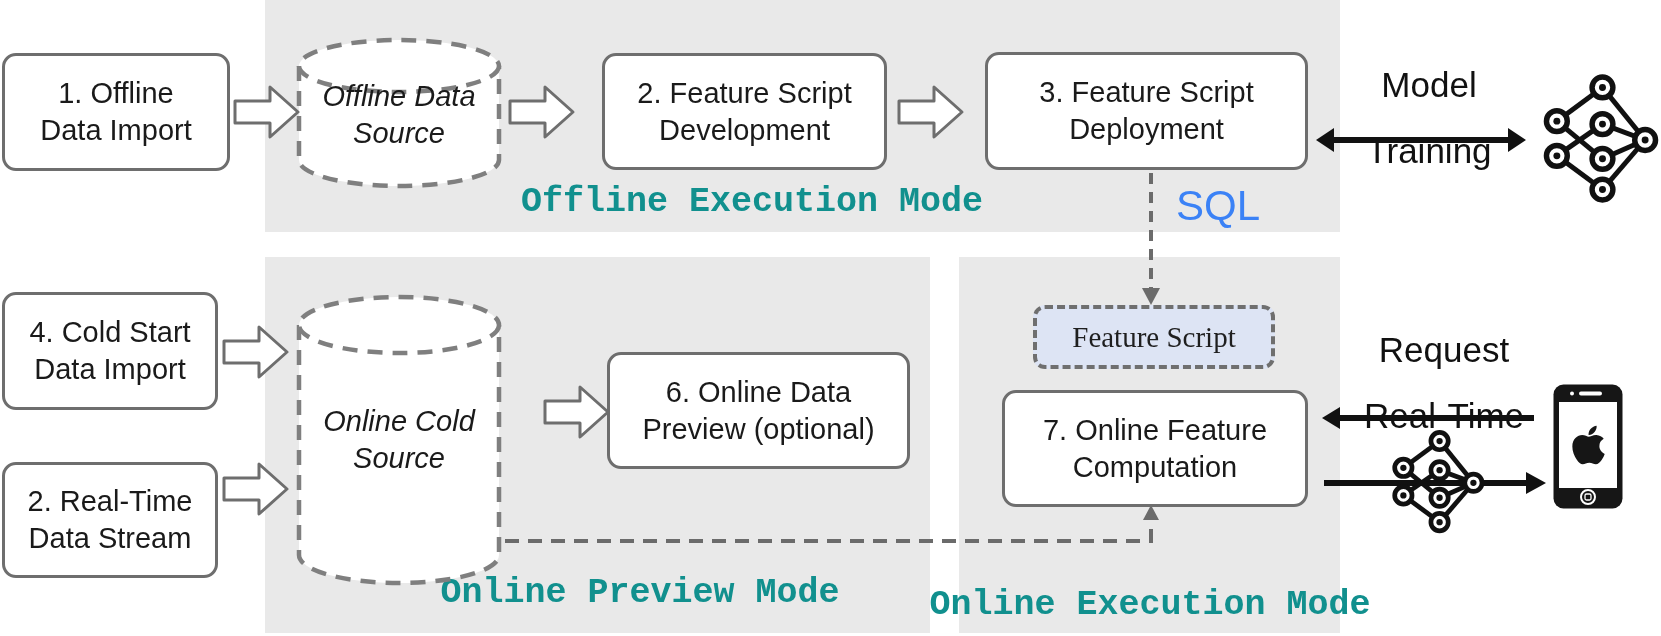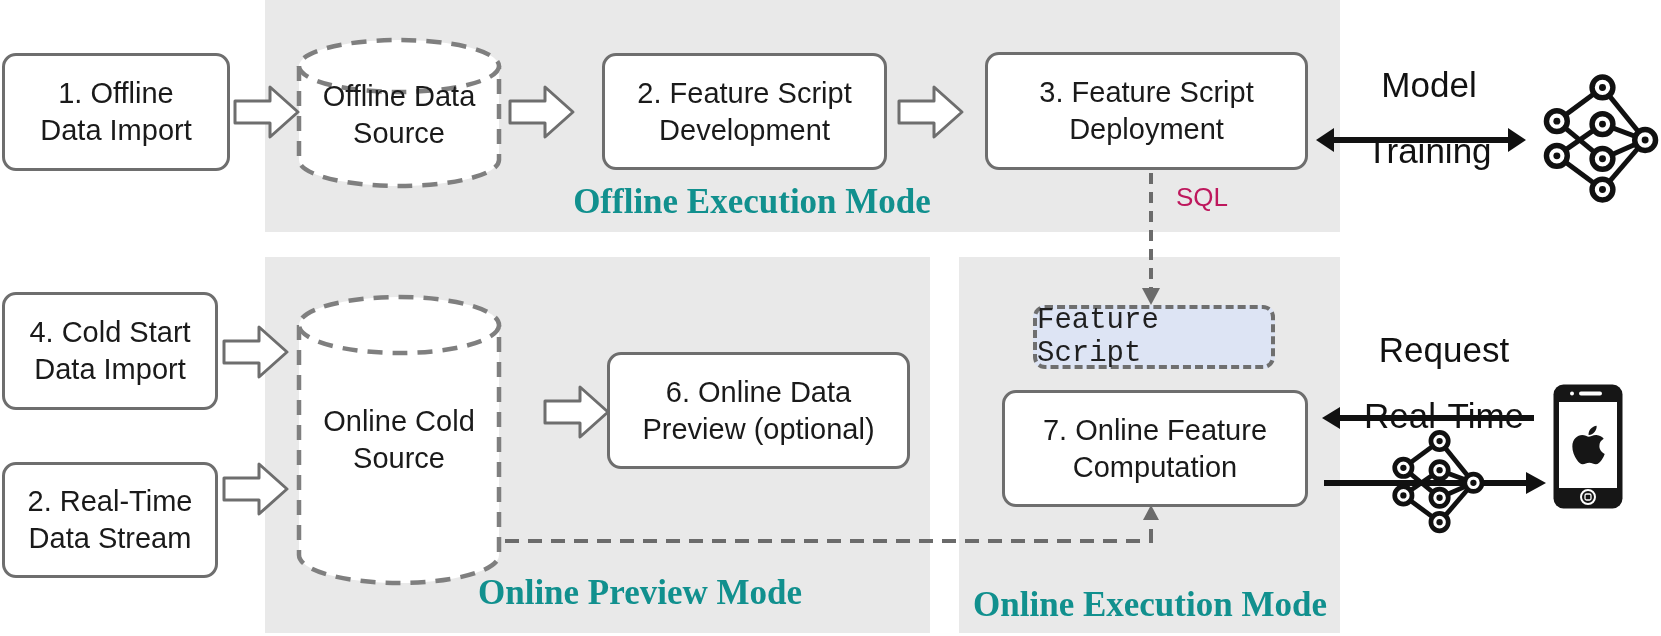--- a/index.html
+++ b/index.html
@@ -4,31 +4,31 @@
 <style>
   html,body{margin:0;padding:0;background:#ffffff;}
   .canvas{position:relative;width:1661px;height:636px;background:#ffffff;overflow:hidden;
           font-family:"Liberation Sans",sans-serif;color:#1a1a1a;}
   .region{position:absolute;background:#e9e9e9;}
   .box{position:absolute;background:#ffffff;border:3px solid #6e6e6e;border-radius:14px;
        display:flex;flex-direction:column;align-items:center;justify-content:center;
        font-size:29px;line-height:37px;text-align:left;}
   .box span{display:block;}
   .cyl-label{position:absolute;text-align:center;font-size:29px;line-height:37px;z-index:3;}
-  .cyl-label span{display:block;}
+  .cyl-label span{display:block;font-style:italic;}
   .mode-label{position:absolute;transform:translateX(-50%);white-space:nowrap;
-       font-family:Liberation Serif, serif;font-weight:bold;font-size:35px;color:#11908e;}
+       font-family:Liberation Mono, monospace;font-weight:bold;font-size:35px;color:#11908e;}
   .side-label{position:absolute;transform:translateX(-50%);text-align:center;
        font-size:35px;line-height:43px;color:#111;}
   .side-label span{display:block;margin-top:23px;}
-  .sql-label{position:absolute;font-size:26px;color:#be185d;}
+  .sql-label{position:absolute;font-size:42px;color:#3b82f6;}
   .feature-script{position:absolute;left:1033px;top:305px;width:234px;height:56px;
        background:#dde4f4;border:4px dashed #6f6f6f;border-radius:12px;
        display:flex;align-items:center;justify-content:center;
-       font-family:Liberation Mono, monospace;font-size:29px;color:#1f1f1f;}
+       font-family:Liberation Serif, serif;font-size:29px;color:#1f1f1f;}
   svg{position:absolute;}
   .z1{z-index:1}.z2{z-index:2}.z3{z-index:3}
 </style>
 </head>
 <body>
 
 <div class="canvas">
 
   <div class="region" style="left:265px;top:0;width:1075px;height:232px"></div>
   <div class="region" style="left:265px;top:257px;width:665px;height:376px"></div>

